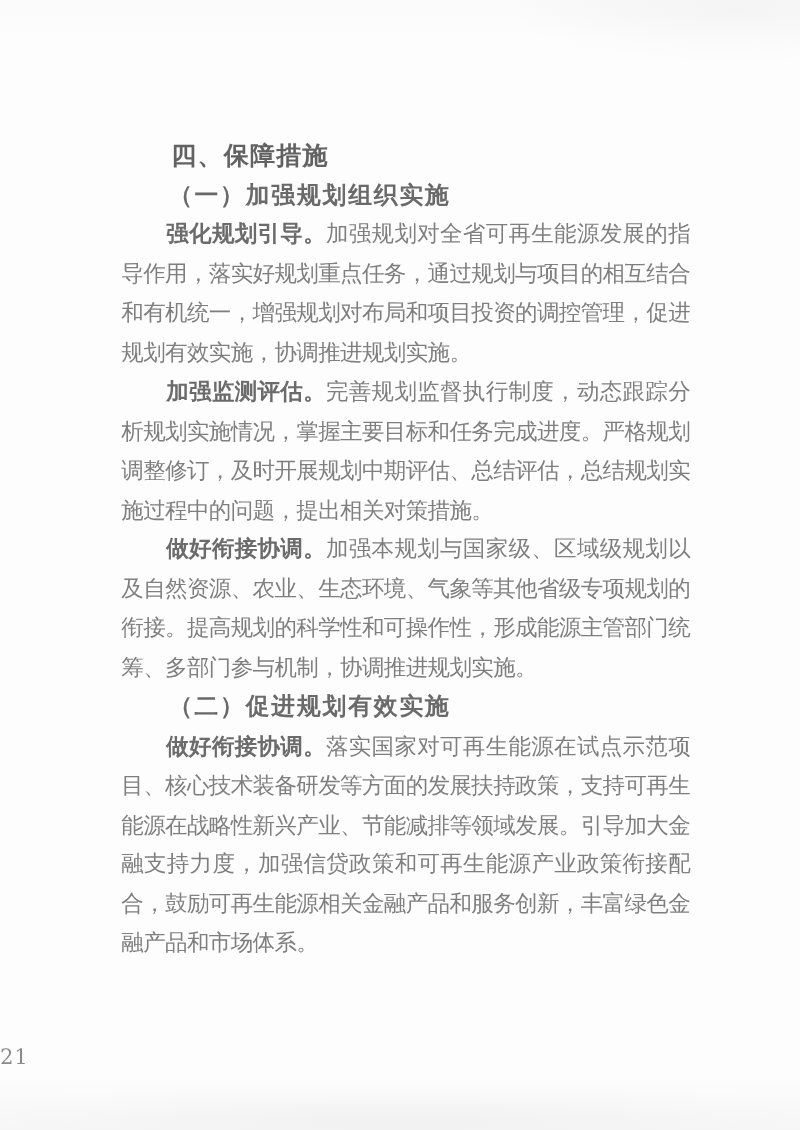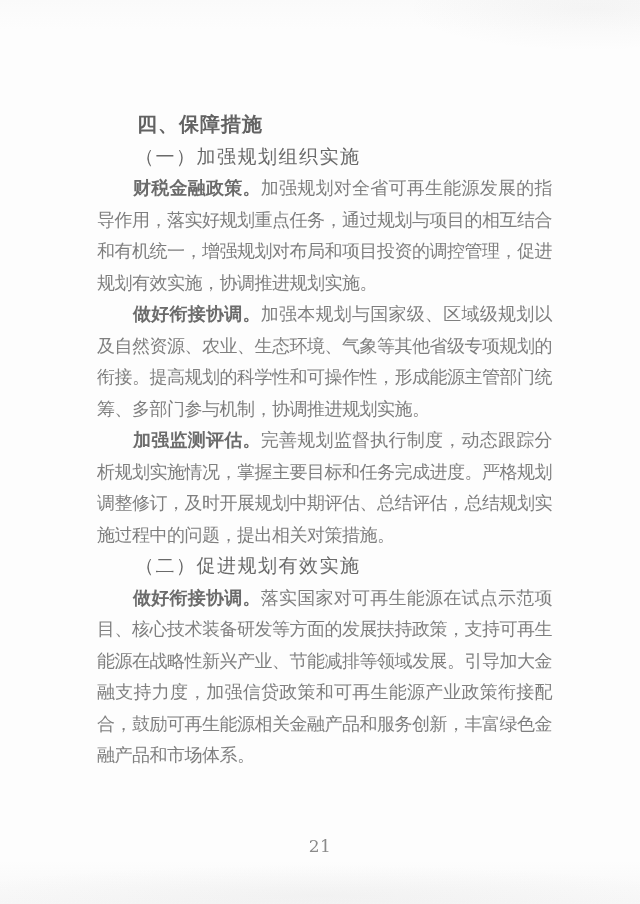--- a/index.html
+++ b/index.html
@@ -38,57 +38,56 @@
   }
   .section-heading {
     font-size: 20px;
     font-weight: bold;
     color: #626262;
     letter-spacing: 1px;
     text-align: left;
   }
   .sub-heading {
     font-size: 19px;
-    font-weight: normal;
+    font-weight: bold;
     color: #6a6a6a;
     letter-spacing: 1.5px;
     text-align: left;
   }
   .para .lead {
     font-weight: bold;
     color: #6b6b6b;
   }
   .page-footer {
     position: absolute;
     left: 0;
     top: 831px;
     width: 640px;
-    text-align: center;
     font-size: 17px;
     line-height: 30px;
     color: #8a8a8a;
     letter-spacing: 0.5px;
   }
 </style>
 </head>
 <body>
 
 <div class="page">
 
   <div class="text-block">
 
     <h1 class="section-heading">四、保障措施</h1>
 
     <h2 class="sub-heading">（一）加强规划组织实施</h2>
 
-    <p class="para"><span class="lead">财税金融政策。</span><span>加强规划对全省可再生能源发展的指导作用，落实好规划重点任务，通过规划与项目的相互结合和有机统一，增强规划对布局和项目投资的调控管理，促进规划有效实施，协调推进规划实施。</span></p>
+    <p class="para"><span class="lead">强化规划引导。</span><span>加强规划对全省可再生能源发展的指导作用，落实好规划重点任务，通过规划与项目的相互结合和有机统一，增强规划对布局和项目投资的调控管理，促进规划有效实施，协调推进规划实施。</span></p>
+
+    <p class="para"><span class="lead">加强监测评估。</span><span>完善规划监督执行制度，动态跟踪分析规划实施情况，掌握主要目标和任务完成进度。严格规划调整修订，及时开展规划中期评估、总结评估，总结规划实施过程中的问题，提出相关对策措施。</span></p>
 
     <p class="para"><span class="lead">做好衔接协调。</span><span>加强本规划与国家级、区域级规划以及自然资源、农业、生态环境、气象等其他省级专项规划的衔接。提高规划的科学性和可操作性，形成能源主管部门统筹、多部门参与机制，协调推进规划实施。</span></p>
-
-    <p class="para"><span class="lead">加强监测评估。</span><span>完善规划监督执行制度，动态跟踪分析规划实施情况，掌握主要目标和任务完成进度。严格规划调整修订，及时开展规划中期评估、总结评估，总结规划实施过程中的问题，提出相关对策措施。</span></p>
 
     <h2 class="sub-heading">（二）促进规划有效实施</h2>
 
     <p class="para"><span class="lead">做好衔接协调。</span><span>落实国家对可再生能源在试点示范项目、核心技术装备研发等方面的发展扶持政策，支持可再生能源在战略性新兴产业、节能减排等领域发展。引导加大金融支持力度，加强信贷政策和可再生能源产业政策衔接配合，鼓励可再生能源相关金融产品和服务创新，丰富绿色金融产品和市场体系。</span></p>
 
 
   </div>
 
   <div class="page-footer">
     <span>21</span>

